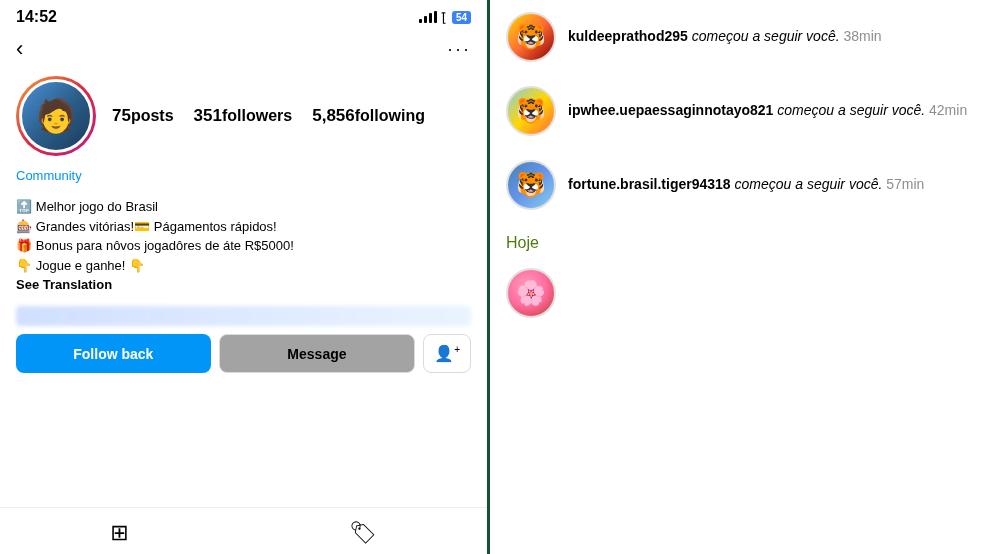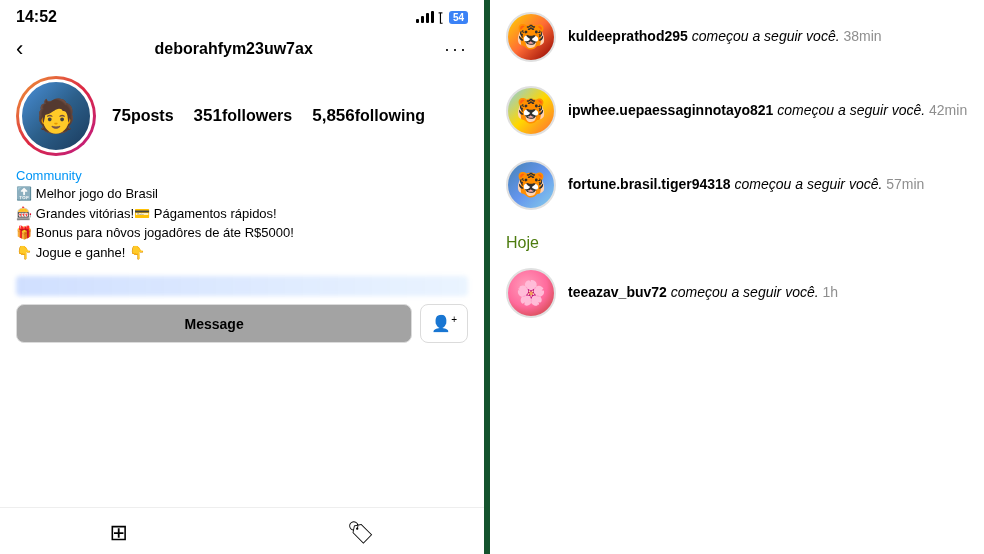--- a/index.html
+++ b/index.html
@@ -12,21 +12,21 @@
       overflow: hidden;
     }
 
     
     .phone-panel {
       width: 490px;
       height: 554px;
       background: #fff;
       display: flex;
       flex-direction: column;
-      border-right: 6px solid #14532d;
+      border-right: 3px solid #14532d;
       position: relative;
     }
 
     
     .status-bar {
       display: flex;
       justify-content: space-between;
       align-items: center;
       padding: 8px 16px 4px;
       background: #fff;
@@ -139,21 +139,21 @@
     }
 
     
     .bio-section {
       padding: 4px 16px 8px;
     }
     .community-link {
       color: #0095f6;
       font-size: 13px;
       font-weight: 500;
-      margin-bottom: 1px;
+      margin-bottom: 14px;
     }
     .bio-text {
       font-size: 13px;
       color: #000;
       line-height: 1.5;
     }
     .see-translation {
       font-size: 13px;
       font-weight: 600;
       color: #000;
@@ -304,21 +304,20 @@
         <div class="signal-bar" style="height:10px;"></div>
         <div class="signal-bar" style="height:12px;"></div>
       </div>
       <span class="wifi-icon">⌊̈</span>
       <span class="battery-badge">54</span>
     </div>
   </div>
 
   <div class="nav-bar">
     <span class="back-arrow">‹</span>
-    <span class="username-header">deborahfym23uw7ax</span>
     <span class="more-dots">···</span>
   </div>
 
   <div class="profile-section">
     <div class="avatar-circle">
       <div class="avatar-inner">
         <span class="avatar-face">🧑</span>
       </div>
     </div>
     <div class="stats-row">
@@ -338,25 +337,27 @@
   </div>
 
   <div class="bio-section">
     <div class="community-link">Community</div>
     <div class="bio-text">
       🔝 Melhor jogo do Brasil<br>
       🎰 Grandes vitórias!💳 Págamentos rápidos!<br>
       🎁 Bonus para nôvos jogadôres de áte R$5000!<br>
       👇 Jogue e ganhe! 👇
     </div>
+    <div class="see-translation">See Translation</div>
   </div>
 
   <div class="blurred-link"></div>
 
   <div class="action-buttons">
+    <button class="btn-follow">Follow back</button>
     <button class="btn-message">Message</button>
     <button class="btn-add">
       <span>👤<span style="font-size:10px;vertical-align:top;">+</span></span>
     </button>
   </div>
 
   <div class="bottom-nav">
     <span class="bottom-nav-icon">⊞</span>
     <span class="bottom-nav-icon">🏷</span>
   </div>
@@ -396,20 +397,15 @@
       <span class="notif-time"> 57min</span>
     </div>
   </div>
 
   <div class="section-header">Hoje</div>
 
   <div class="notification-item">
     <div class="ft-logo ft-logo-4">
       <span style="font-size:24px;">🌸</span>
     </div>
-    <div class="notif-text">
-      <span class="notif-username">teeazav_buv72</span>
-      <span class="notif-action"> começou a seguir você.</span>
-      <span class="notif-time"> 1h</span>
-    </div>
   </div>
 
 </div>
 
 </body></html>

